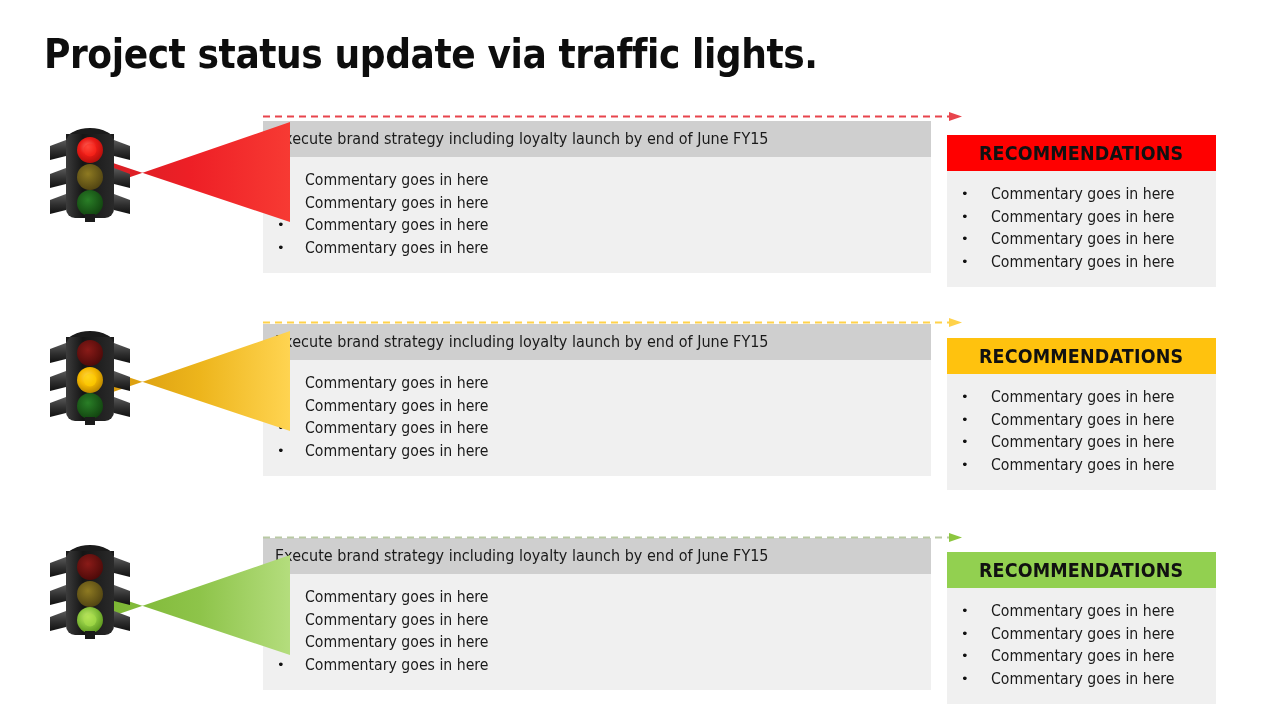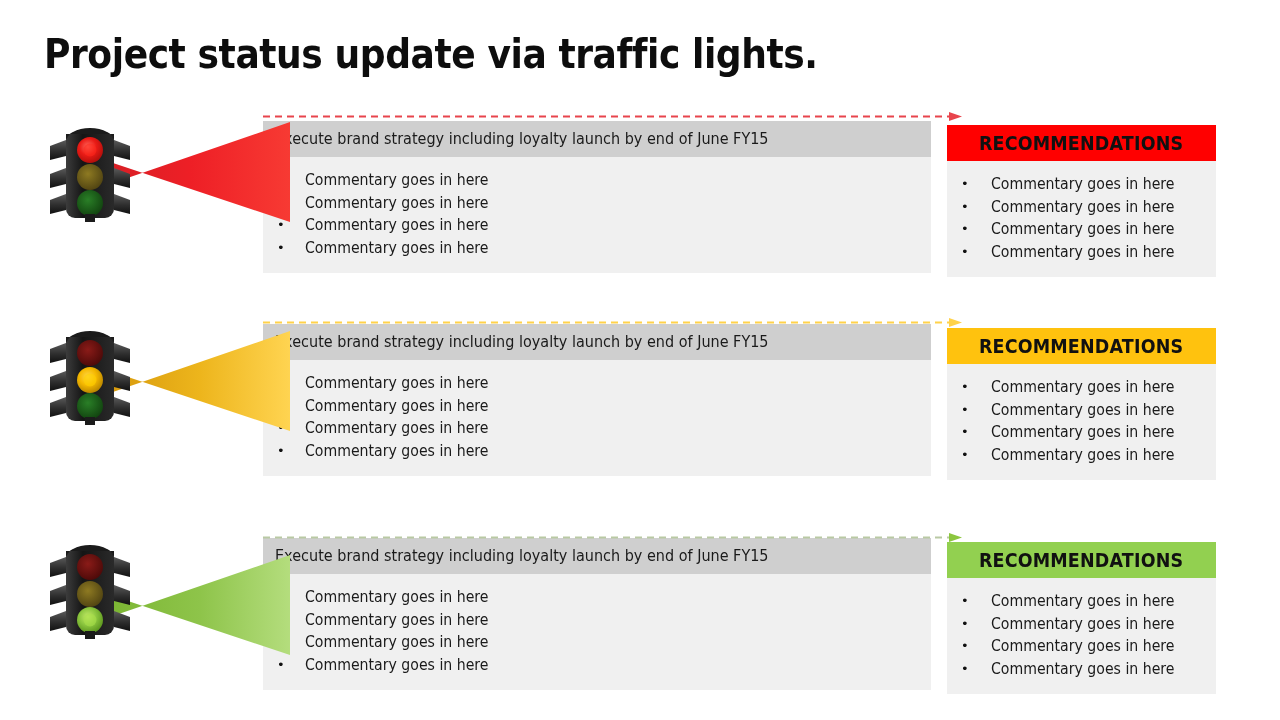--- a/index.html
+++ b/index.html
@@ -126,21 +126,21 @@
   .bullet-list li .txt {
     display: inline-block;
     transform: scaleX(0.94);
     transform-origin: left center;
   }
 
   
   .rec-panel {
     position: absolute;
     left: 947px;
-    top: 13px;
+    top: 23px;
     width: 269px;
     background: #f0f0f0;
     z-index: 3;
   }
   .rec-banner {
     height: 36px;
     line-height: 36px;
     text-align: center;
     font-family: "DejaVu Sans", sans-serif;
     font-size: 19px;

